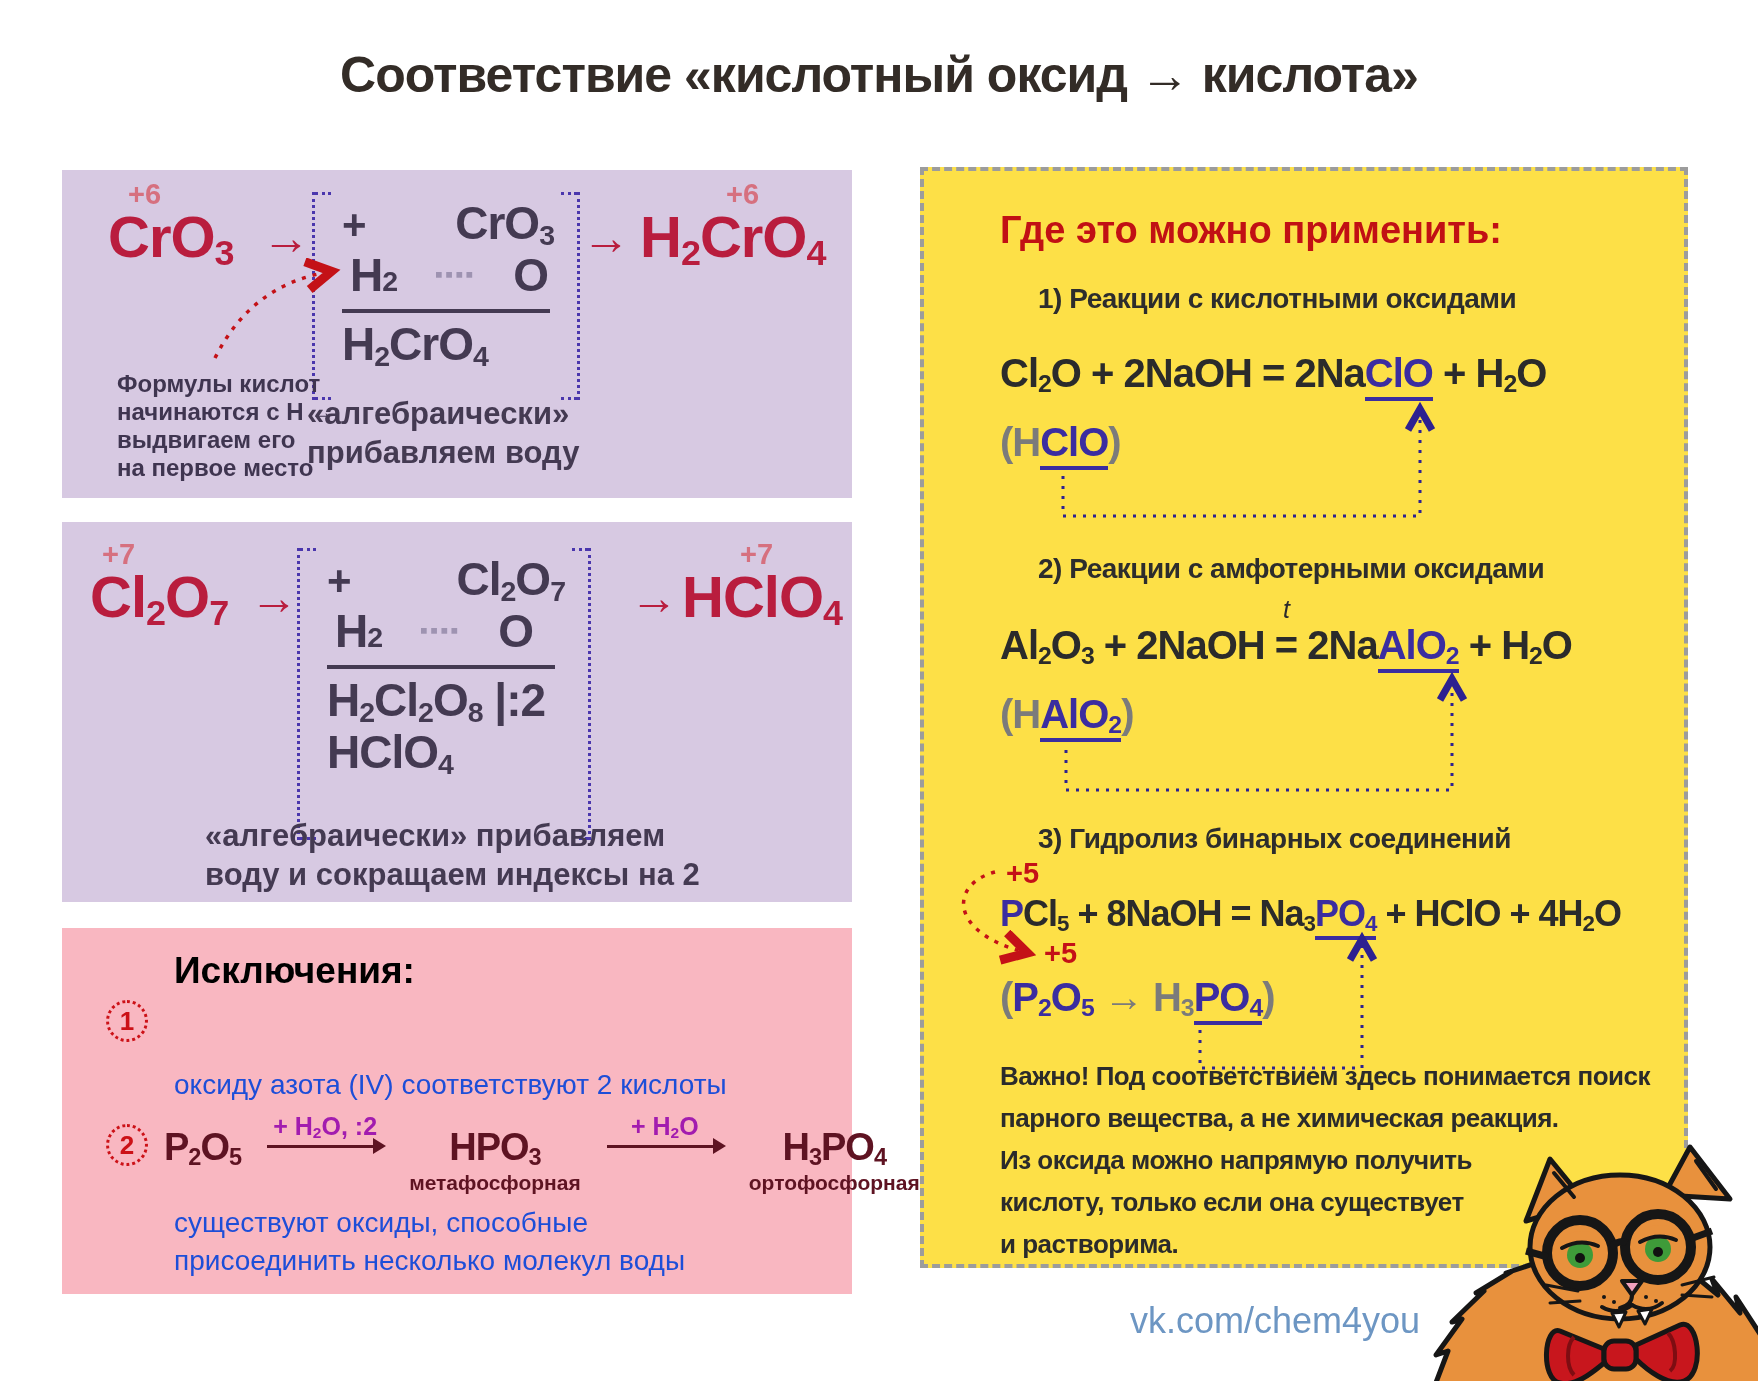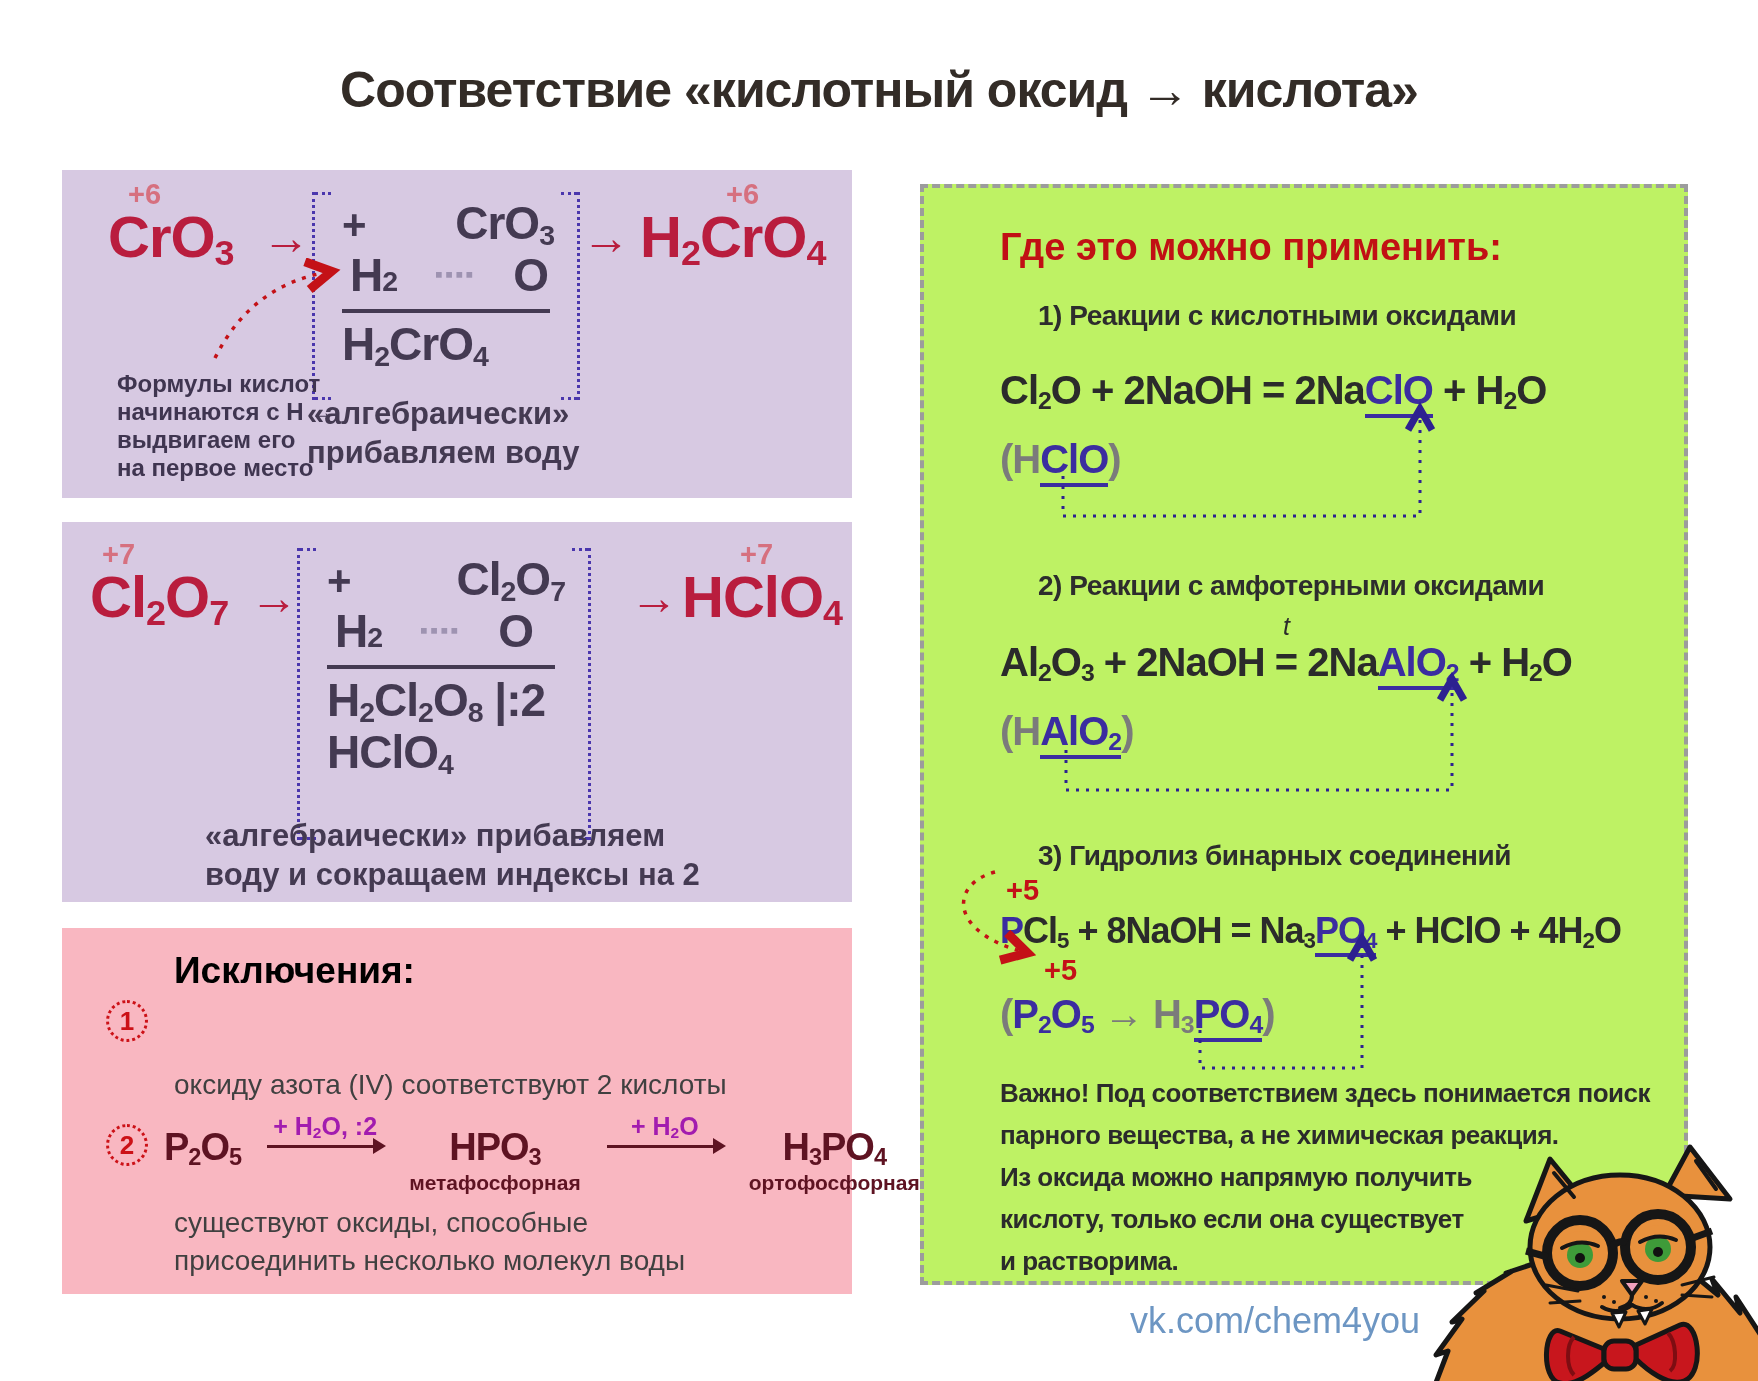--- a/index.html
+++ b/index.html
@@ -1,21 +1,21 @@
 <!DOCTYPE html>
 <html><head>
 <meta charset="utf-8">
 <style>
   html,body{margin:0;padding:0;background:#ffffff;}
   .page{position:relative;width:1758px;height:1381px;background:#ffffff;overflow:hidden;
         font-family:"Liberation Sans","DejaVu Sans",sans-serif;color:#2b2b2b;}
   [data-name]{box-sizing:border-box;}
   .abs{position:absolute;}
 
-  .title{position:absolute;left:0;right:0;top:61px;margin:0;text-align:center;
+  .title{position:absolute;left:0;right:0;top:46px;margin:0;text-align:center;
          font-size:50px;font-weight:700;letter-spacing:-1px;color:#332c27;}
 
   
   .lav{position:absolute;background:#d7c9e2;}
   .pinkbox{position:absolute;background:#f9b7c1;}
   .box1{left:62px;top:170px;width:790px;height:328px;}
   .box2{left:62px;top:522px;width:790px;height:380px;}
   .box3{left:62px;top:928px;width:790px;height:366px;}
 
   .ox{font-size:29px;font-weight:700;color:#d6707f;}
@@ -45,35 +45,35 @@
   .note{font-size:24px;font-weight:700;color:#3f3550;line-height:28px;}
   .caption{font-size:31px;font-weight:700;color:#443a52;line-height:39px;}
 
   
   .exc-header{position:absolute;left:112px;top:22px;font-size:37px;font-weight:700;color:#000000;}
   .exc-item{position:absolute;display:flex;align-items:center;color:#5e1322;}
   .circ{width:42px;height:42px;border:3px dotted #cc1117;border-radius:50%;flex:0 0 auto;
         display:flex;align-items:center;justify-content:center;
         font-size:26px;font-weight:700;color:#cc1117;}
   .exc-f{font-size:42px;font-weight:700;letter-spacing:-1px;white-space:nowrap;}
-  .exc-note{position:absolute;left:112px;font-size:28px;font-weight:400;color:#404040;line-height:38px;}
+  .exc-note{position:absolute;left:112px;font-size:28px;font-weight:400;color:#1d4ed8;line-height:38px;}
   .i2{align-items:flex-start;}
   .i2 .circ{margin-top:12px;}
   .i2 .exc-f{font-size:38px;margin-top:14px;}
   .chain{display:inline-flex;flex-direction:column;align-items:center;margin:0 10px;}
   .chain-lbl{font-size:25px;font-weight:700;color:#a21caf;margin-bottom:4px;white-space:nowrap;}
   .chain-shaft{width:116px;height:3px;background:#5e1322;position:relative;}
   .chain-shaft::after{content:'';position:absolute;right:-3px;top:-7px;width:0;height:0;
         border-left:13px solid #5e1322;border-top:8px solid transparent;border-bottom:8px solid transparent;}
   .stacked{display:inline-flex;flex-direction:column;align-items:center;}
   .sublabel{font-size:21px;font-weight:700;color:#5e1322;margin-top:2px;}
 
   
-  .panel{position:absolute;left:920px;top:184px;width:768px;height:1101px;
-         border:4px dashed #9c9c9c;background:#bef264;}
+  .panel{position:absolute;left:920px;top:167px;width:768px;height:1101px;
+         border:4px dashed #9c9c9c;background:#fde047;}
   .phead{position:absolute;left:76px;top:38px;font-size:38px;font-weight:700;color:#c11014;}
   .ptitle{position:absolute;left:76px;font-size:28px;font-weight:700;color:#2d2d2d;letter-spacing:-0.5px;white-space:nowrap;margin-left:38px;}
   .peq{position:absolute;left:76px;font-size:40px;font-weight:700;letter-spacing:-1px;color:#2b2b2b;white-space:nowrap;}
   .vio{color:#3b2da0;}
   .u{border-bottom:4px solid currentColor;padding-bottom:2px;}
   .gray{color:#7b7b7b;}
   .eq-t{position:relative;display:inline-block;}
   .t-label{position:absolute;top:-28px;left:50%;transform:translateX(-50%);
            font-size:25px;font-style:italic;font-weight:400;color:#2b2b2b;}
   .oxr{position:absolute;font-size:29px;font-weight:700;color:#c41117;}

